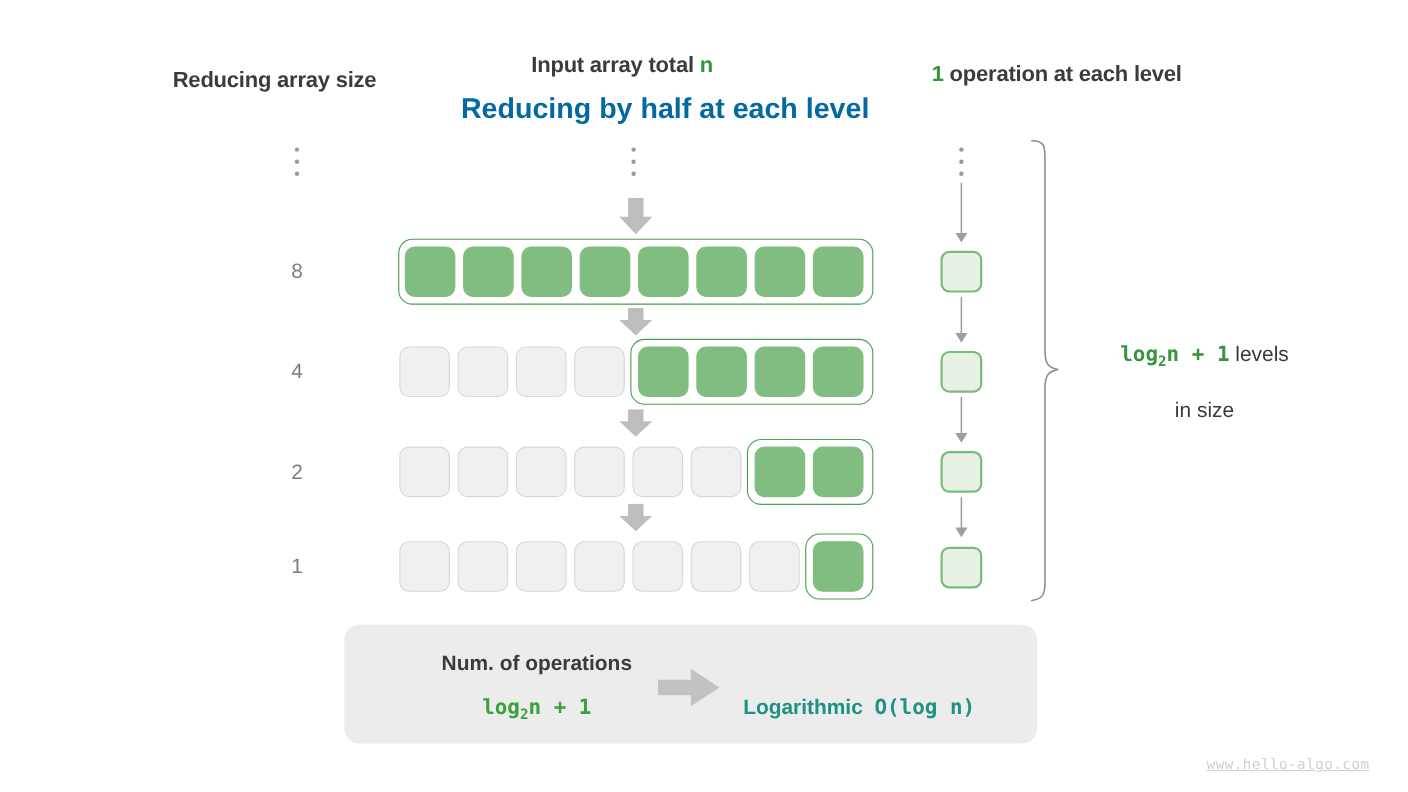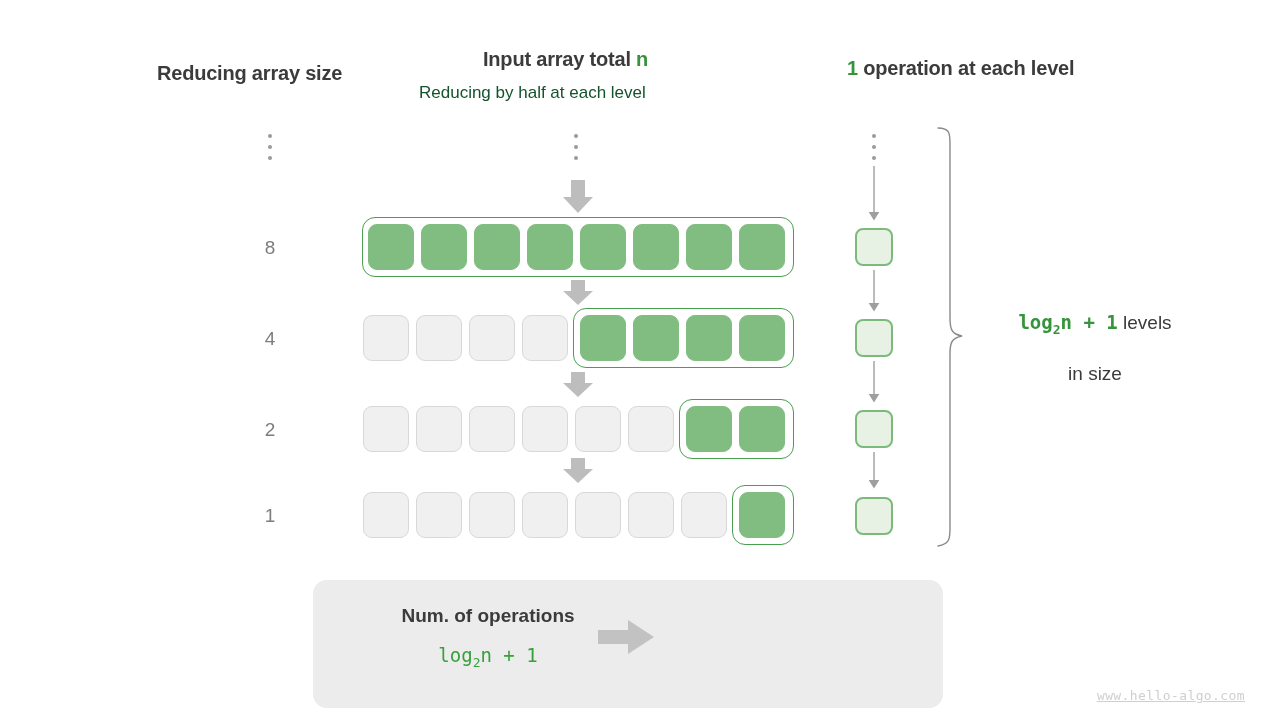--- a/index.html
+++ b/index.html
@@ -17,23 +17,24 @@
 
   
   .hdr-bold {
     font-weight: bold;
     font-size: 20px;
     color: #3b3b3b;
     letter-spacing: -0.2px;
     white-space: nowrap;
   }
   .hdr-sub {
-    font-size: 17px;
-    color: #14532d;
-    white-space: nowrap;
+    font-size: 26px;
+    color: #0369a1;
+    white-space: nowrap;
+    font-weight: bold;
   }
   .green { color: #36943b; }
 
   #hdr-remaining { left: 157px; top: 62px; }
   #hdr-input     { left: 483px; top: 48px; }
   #hdr-input-sub { left: 419px; top: 83px; }
   #hdr-ops       { left: 799px; top: 52px; text-align: left; line-height: 32px; width: 170px; margin-left: 48px; }
 
   
   .size-label {
@@ -105,34 +106,34 @@
     color: #36943b;
   }
   .mono-green sub { font-size: 13px; }
   .plain-dark {
     font-size: 19px;
     color: #3b3b3b;
   }
 
   
   #summary {
-    left: 313px; top: 580px;
-    width: 630px; height: 128px;
+    left: 313px; top: 568px;
+    width: 630px; height: 108px;
     background: #ececec;
     border-radius: 14px;
   }
   .sum-title {
     font-weight: bold;
     font-size: 19px;
     color: #3b3b3b;
     white-space: nowrap;
   }
   .sum-val-green {
     font-family: "DejaVu Sans Mono", monospace;
-    font-weight: normal;
+    font-weight: bold;
     font-size: 19px;
     color: #38a03c;
     white-space: nowrap;
   }
   .sum-val-green sub { font-size: 13px; }
   .sum-val-teal {
     font-size: 19px;
     font-weight: bold;
     color: #1d9183;
     white-space: nowrap;
@@ -275,15 +276,16 @@
 </div>
 
 <div class="abs" id="summary">
   <div class="abs sum-title" style="left:37px; top:25px; width:276px; text-align:center;">Num. of operations</div>
   <div class="abs sum-val-green" style="left:37px; top:64px; width:276px; text-align:center;"><span>log</span><sub>2</sub><span>n + 1</span></div>
 
   <svg class="abs" style="left:285px; top:40px;" width="58" height="34" viewBox="0 0 58 34">
     <path d="M0 10 h30 V0 l26 17 l-26 17 V24 H0 Z" fill="#c2c2c2"></path>
   </svg>
 
+  <div class="abs sum-val-teal" style="left:330px; top:64px; width:276px; text-align:center;"><span>Logarithmic</span>&nbsp;&nbsp;<span class="code">O(log n)</span></div>
 </div>
 
 <div class="abs" id="watermark">www.hello-algo.com</div>
 
 </body></html>

